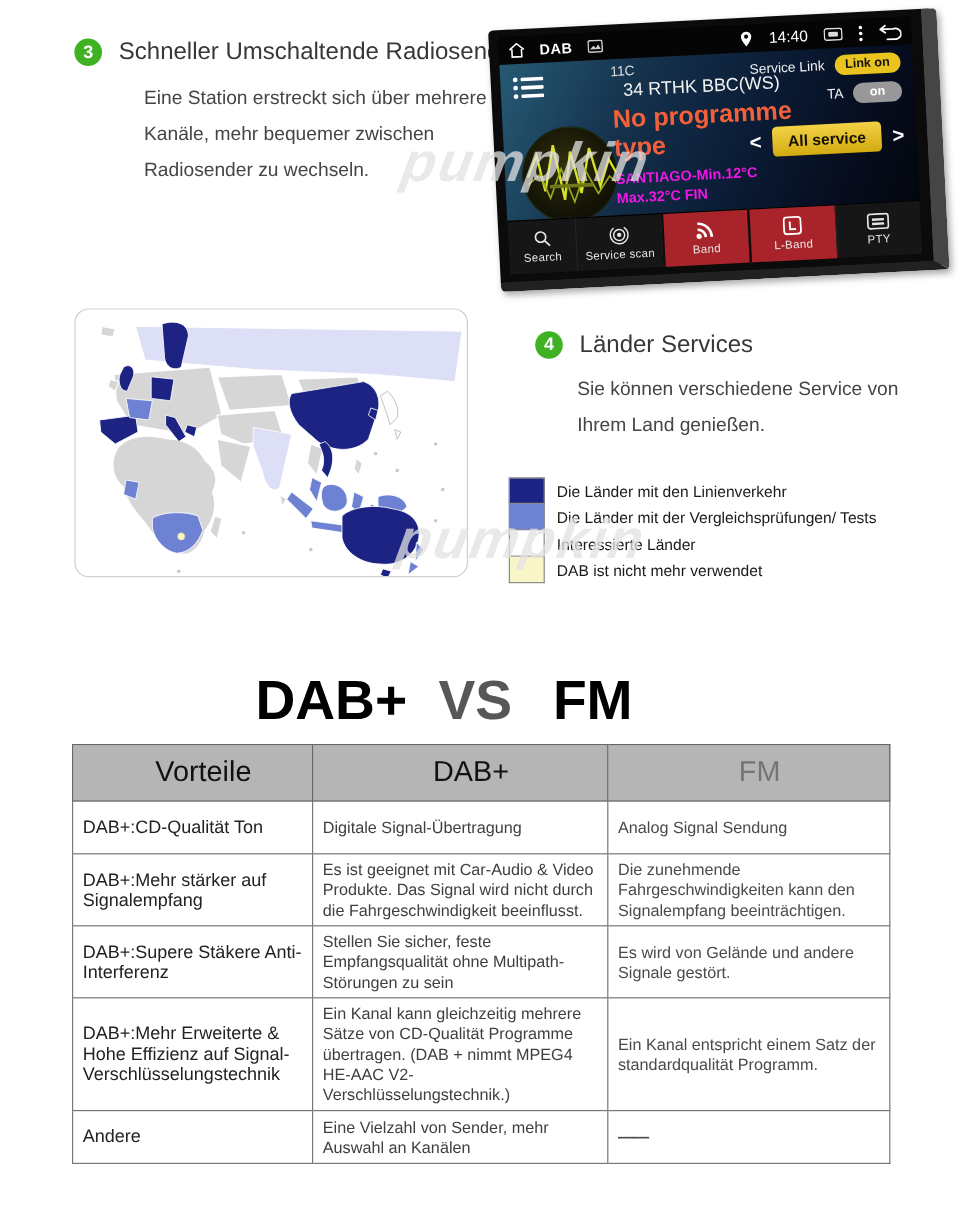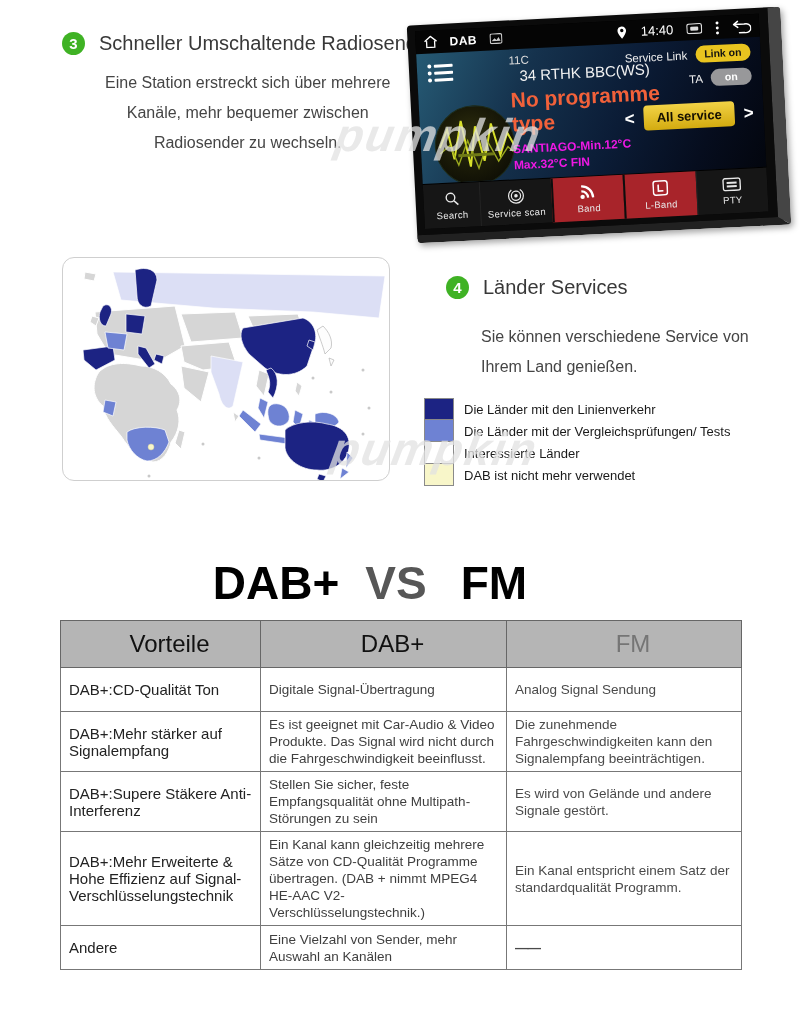--- a/index.html
+++ b/index.html
@@ -105,21 +105,21 @@
 
 <div class="page">
 
   <div class="wm" style="left:336px; top:108px;">pumpkin</div>
   <div class="wm" style="left:332px; top:422px;">pumpkin</div>
 
   <div class="sec-title-row" style="left:62px; top:32px;">
     <span class="num-badge">3</span>
     <span class="sec-title">Schneller Umschaltende Radiosender</span>
   </div>
-  <div class="sec-body" style="left:105px; top:68px;text-align:center;">
+  <div class="sec-body" style="left:120px; top:68px;">
     <div>Eine Station erstreckt sich über mehrere</div>
     <div>Kanäle, mehr bequemer zwischen</div>
     <div>Radiosender zu wechseln.</div>
   </div>
 
   <div class="radio-outer">
     <div class="bezel">
       <div class="screen">
 
         <div class="statusbar">
@@ -294,21 +294,21 @@
         <circle class="m-dot" cx="86" cy="218" r="1.5"></circle>
       <circle class="m-dot" cx="196" cy="200" r="1.5"></circle>
         <circle class="m-dot" cx="300" cy="176" r="1.5"></circle>
     </svg>
   </div>
 
   <div class="sec-title-row" style="left:446px; top:276px;">
     <span class="num-badge">4</span>
     <span class="sec-title">Länder Services</span>
   </div>
-  <div class="sec-body" style="left:481px; top:310px;margin-top:12px;">
+  <div class="sec-body" style="left:481px; top:310px;">
     <div>Sie können verschiedene Service von</div>
     <div>Ihrem Land genießen.</div>
   </div>
 
   <div class="legend">
     <div class="lg-row">
       <span class="lg-swatch" style="background: rgb(28, 35, 131);"></span>
       <span class="lg-label">Die Länder mit den Linienverkehr</span>
     </div>
     <div class="lg-row">

